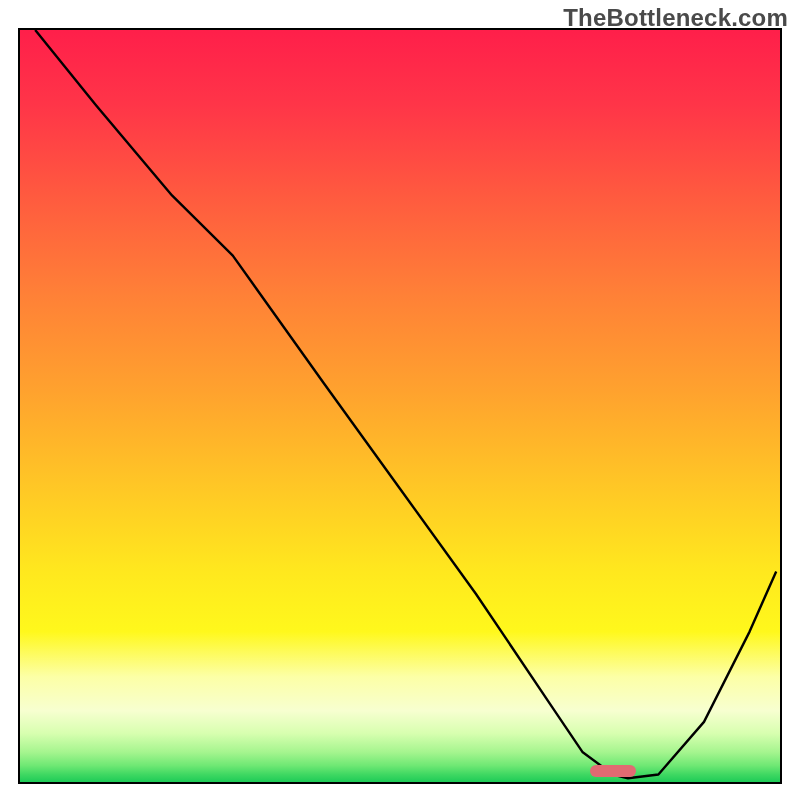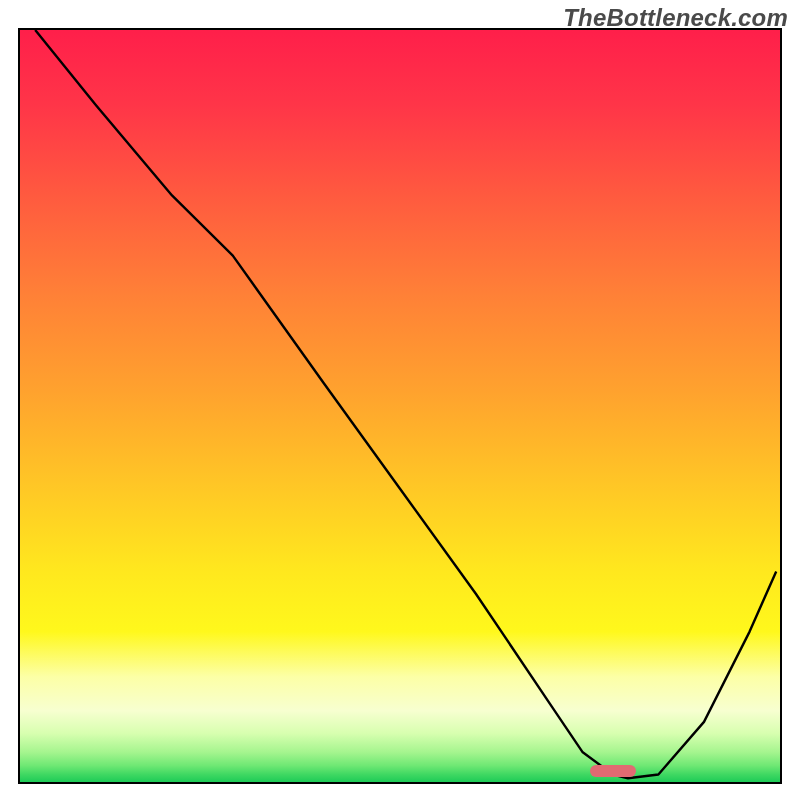--- a/index.html
+++ b/index.html
@@ -17,21 +17,20 @@
     height: 800px;
   }
   .watermark {
     position: absolute;
     top: 4px;
     right: 12px;
     font-size: 24px;
     font-weight: 600;
     color: #4a4a4a;
     letter-spacing: 0.2px;
-    font-style: italic;
   }
   .plot-box {
     position: absolute;
     left: 18px;
     top: 28px;
     width: 764px;
     height: 756px;
     border: 2.5px solid #000;
     box-sizing: border-box;
     overflow: hidden;

